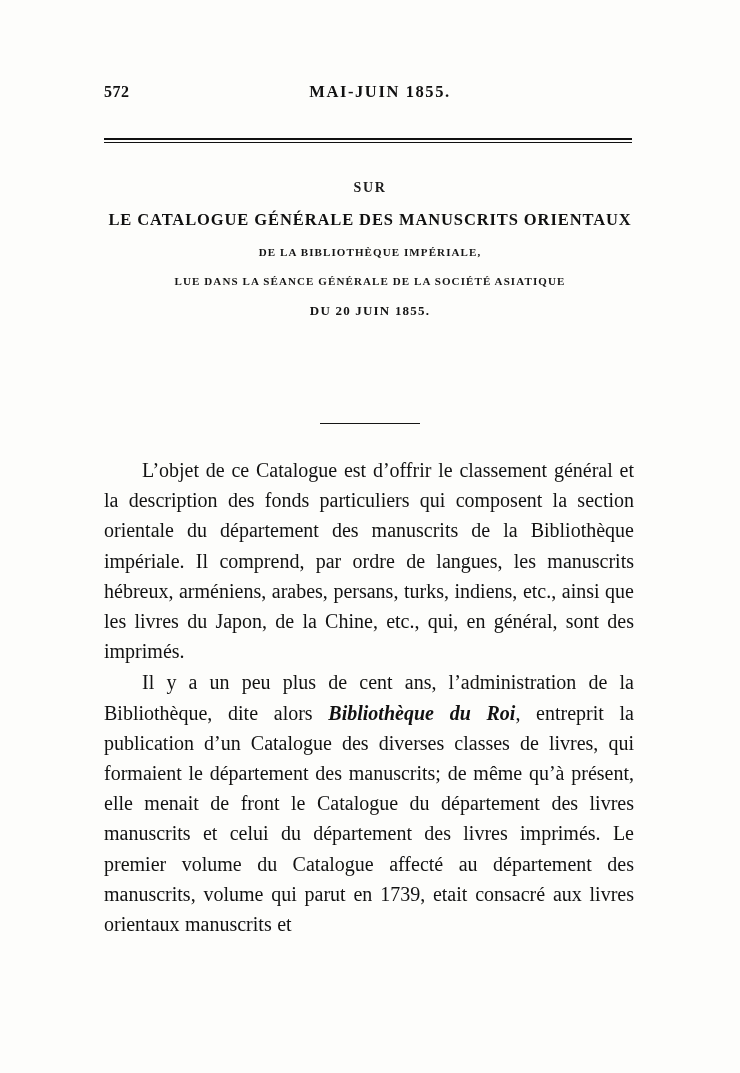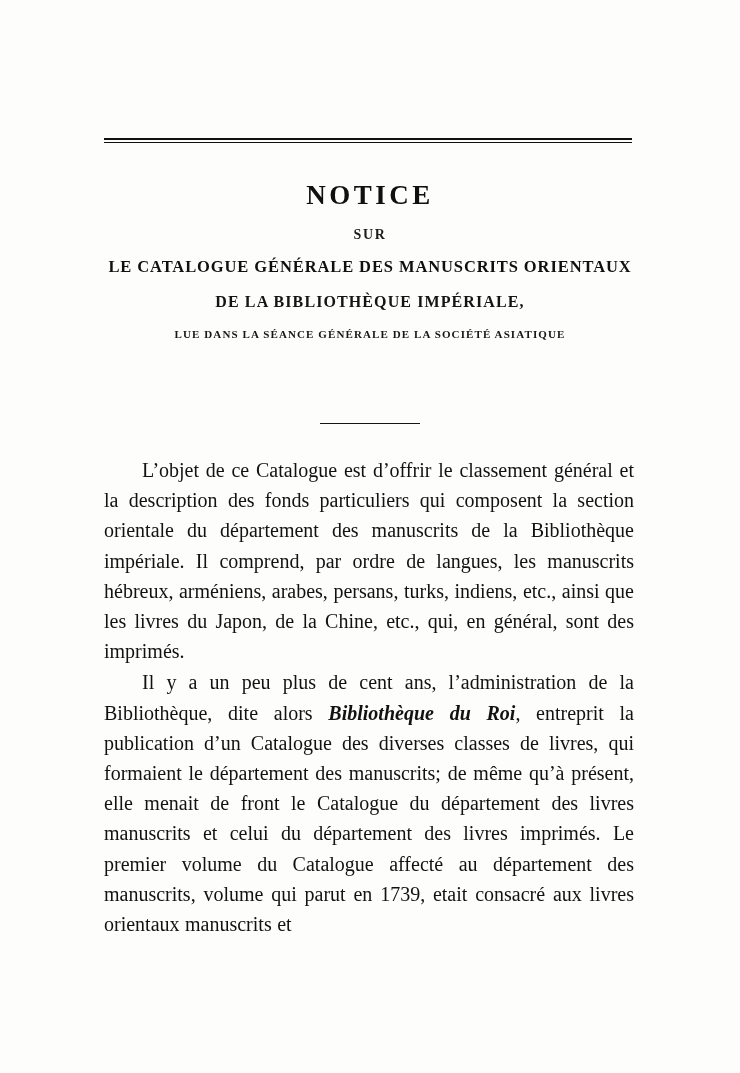--- a/index.html
+++ b/index.html
@@ -91,21 +91,21 @@
     margin-bottom: 14px;
   }
   .t-line1 {
     font-size: 16.5px;
     font-weight: 700;
     letter-spacing: 0.9px;
     color: #101010;
     margin-bottom: 16px;
   }
   .t-line2 {
-    font-size: 16px;
+    font-size: 11px;
     font-weight: 700;
     letter-spacing: 1.1px;
     color: #141414;
     margin-bottom: 17px;
   }
   .t-line3 {
     font-size: 11px;
     font-weight: 700;
     letter-spacing: 1.1px;
     color: #161616;
@@ -146,32 +146,36 @@
   .para em {
     font-style: italic;
     font-weight: bold;
   }
 </style>
 </head>
 <body>
 
 <div class="page">
 
+  <div class="header-row">
+    <div class="folio">572</div>
+    <div class="running-head">MAI-JUIN 1855.</div>
+  </div>
 
   <div class="rule-double">
     <div class="r1"></div>
     <div class="r2"></div>
   </div>
 
   <div class="title-block">
-    <div class="t-notice">NOTICE</div>
     <div class="t-sur">SUR</div>
     <div class="t-line1">LE CATALOGUE GÉNÉRALE DES MANUSCRITS ORIENTAUX</div>
     <div class="t-line2">DE LA BIBLIOTHÈQUE IMPÉRIALE,</div>
     <div class="t-line3">LUE DANS LA SÉANCE GÉNÉRALE DE LA SOCIÉTÉ ASIATIQUE</div>
+    <div class="t-line4">DU 20 JUIN 1855.</div>
   </div>
 
   <div class="rule-short"></div>
 
   <div class="body-text">
     <p class="para">L’objet de ce Catalogue est d’offrir le classement général et la description des fonds particuliers qui composent la section orientale du département des manuscrits de la Bibliothèque impériale. Il comprend, par ordre de langues, les manuscrits hébreux, arméniens, arabes, persans, turks, indiens, etc., ainsi que les livres du Japon, de la Chine, etc., qui, en général, sont des imprimés.</p>
     <p class="para"><span>Il y a un peu plus de cent ans, l’administration de la Bibliothèque, dite alors </span><em>Bibliothèque du Roi</em><span>, entreprit la publication d’un Catalogue des diverses classes de livres, qui formaient le département des manuscrits; de même qu’à présent, elle menait de front le Catalogue du département des livres manuscrits et celui du département des livres imprimés. Le premier volume du Catalogue affecté au département des manuscrits, volume qui parut en 1739, etait consacré aux livres orientaux manuscrits et</span></p>
   </div>
 
 </div>

